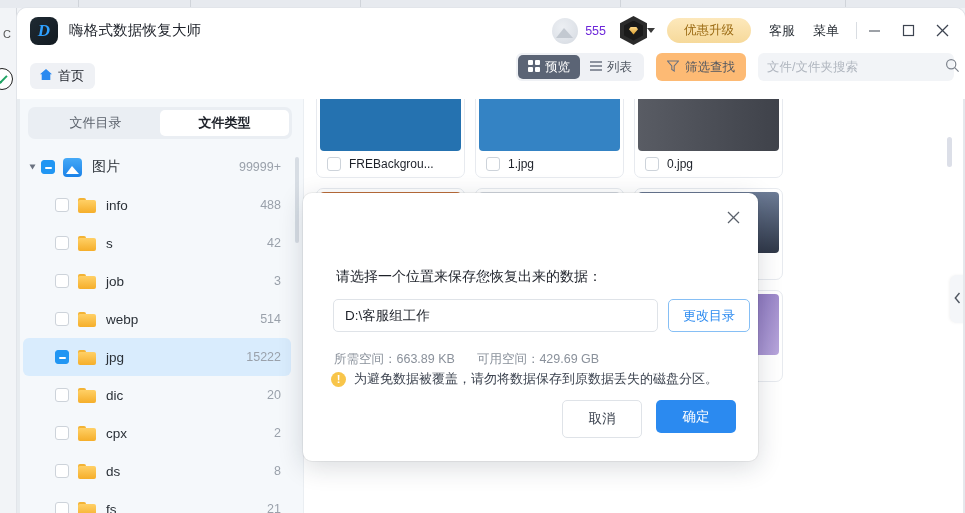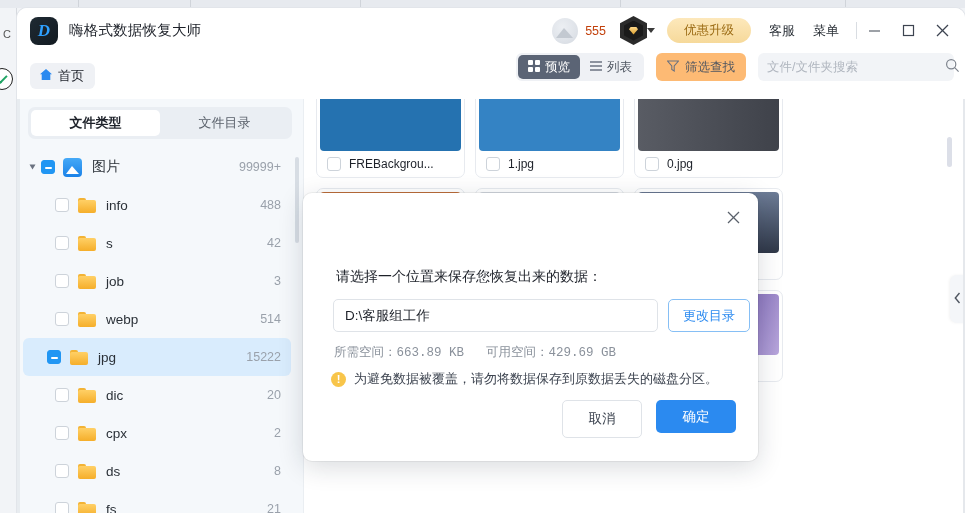--- a/index.html
+++ b/index.html
@@ -73,21 +73,21 @@
     width: 26px; height: 26px; border-radius: 50%;
     background: radial-gradient(circle at 40% 35%, #eceff3 0%, #dfe3e9 60%, #d2d7de 100%);
     position: relative; overflow: hidden; flex: none;
   }
   .avatar:after {
     content: ""; position: absolute; left: 4px; bottom: 6px;
     width: 0; height: 0;
     border-left: 8px solid transparent; border-right: 9px solid transparent;
     border-bottom: 10px solid #c3c9d1;
   }
-  .coin-count { font-size: 12.5px; color: #c2410c; margin-left: 7px; }
+  .coin-count { font-size: 12.5px; color: #6d28d9; margin-left: 7px; }
   .hexbtn {
     margin-left: 14px; width: 27px; height: 29px; position: relative; flex: none;
   }
   .hex {
     width: 27px; height: 29px;
     background: #2b2b2b;
     clip-path: polygon(50% 0,100% 25%,100% 75%,50% 100%,0 75%,0 25%);
     display: flex; align-items: center; justify-content: center;
   }
   .hex-in {
@@ -299,22 +299,22 @@
     width: 325px; height: 33px; border: 1px solid #dfe3e8; border-radius: 5px;
     padding: 0 11px; font-size: 13.5px; color: #1d2129; outline: none;
     background: #fff; font-family: "Liberation Sans", sans-serif;
   }
   .change-btn {
     height: 33px; padding: 0 14px; border: 1px solid #86bff5; border-radius: 5px;
     background: #fff; color: #2b8af0; font-size: 13px; cursor: pointer;
     font-family: "Liberation Sans", sans-serif;
   }
   .space-row {
-    position: absolute; left: 31px; top: 151px;
-    font-size: 12.5px; color: #8a919b; display: flex; gap: 22px; font-family: Liberation Mono, monospace;
+    position: absolute; left: 31px; top: 158px;
+    font-size: 12.5px; color: #8a919b; display: flex; gap: 22px;
   }
   .warn-row {
     position: absolute; left: 28px; top: 177px;
     display: flex; align-items: center; gap: 8px;
     font-size: 13px; color: #3d4450;
   }
   .warn-ico {
     width: 15px; height: 15px; border-radius: 50%; background: #f8c54a;
     color: #fff; font-size: 11px; font-weight: bold; line-height: 15px;
     text-align: center; flex: none;
@@ -448,22 +448,22 @@
       </div>
     </div>
   </div>
 
   <div class="body">
 
     <div class="sidebar">
       <div class="sb-edge"></div>
 
       <div class="sbtabs">
+        <div class="sbtab">文件目录</div>
         <div class="sbtab active">文件类型</div>
-        <div class="sbtab">文件目录</div>
       </div>
 
       <div class="tree">
         <div class="trow root">
           <div class="twist">
               <i></i>
             </div>
           <div class="cb part"></div>
           <div class="picicon"></div>
           <div class="tlabel">图片</div>
@@ -487,21 +487,21 @@
           <div class="folder"></div>
           <div class="tlabel">job</div>
           <div class="tcount">3</div>
         </div>
         <div class="trow" style="padding-left:32px">
           <div class="cb"></div>
           <div class="folder"></div>
           <div class="tlabel">webp</div>
           <div class="tcount">514</div>
         </div>
-        <div class="trow sel" style="padding-left:24px">
+        <div class="trow sel" style="padding-left:32px">
           <div class="cb part"></div>
           <div class="folder"></div>
           <div class="tlabel">jpg</div>
           <div class="tcount">15222</div>
         </div>
         <div class="trow" style="padding-left:32px">
           <div class="cb"></div>
           <div class="folder"></div>
           <div class="tlabel">dic</div>
           <div class="tcount">20</div>

